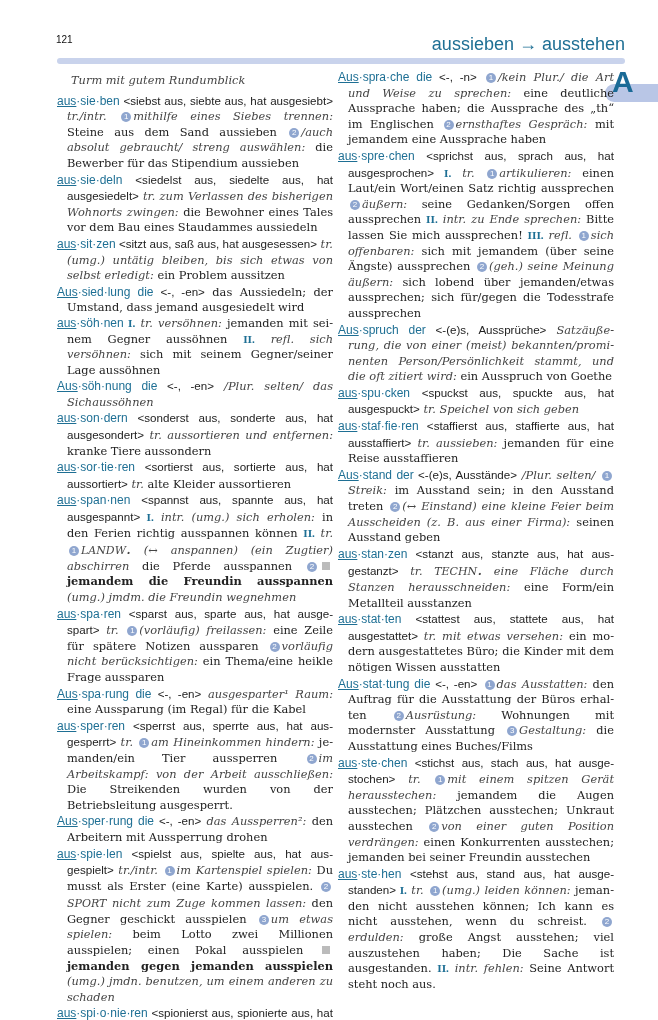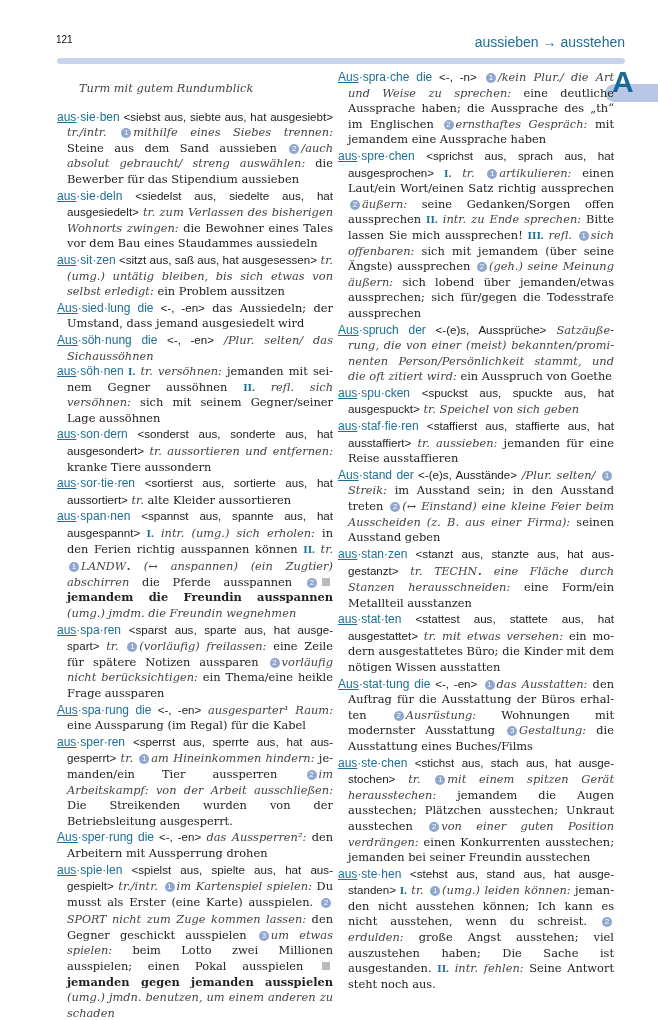--- a/index.html
+++ b/index.html
@@ -1,27 +1,27 @@
 <!DOCTYPE html>
 <html><head>
 <meta charset="utf-8">
 <style>
   html,body{margin:0;padding:0;background:#fff;}
   body{width:658px;height:1020px;position:relative;overflow:hidden;
        font-family:"DejaVu Serif","Liberation Serif",serif;color:#222;}
   .pagenum{position:absolute;left:56px;top:34px;font-family:"Liberation Sans",sans-serif;font-size:10px;color:#111;}
-  .runhead{position:absolute;right:33px;top:34px;font-family:"Liberation Sans",sans-serif;font-size:14px;color:#1e6f94;}
+  .runhead{position:absolute;right:33px;top:34px;font-family:"Liberation Sans",sans-serif;font-size:18px;color:#1e6f94;}
   .topbar{position:absolute;left:57px;top:58px;width:568px;height:6px;border-radius:3px;background:#c9d3ec;}
   .tab{position:absolute;left:605px;top:84px;width:60px;height:18px;border-radius:9px 0 0 9px;background:#b9c6e6;}
   .tabletter{position:absolute;left:612px;top:65px;font-family:"Liberation Sans",sans-serif;font-weight:bold;font-size:30px;color:#1a6a96;}
   .col{position:absolute;top:69px;width:276px;font-size:11.4px;line-height:15.6px;text-align:justify;hyphens:manual;}
   .col.left{left:57px;}
   .col.right{left:338px;}
   .entry{padding-left:10px;text-indent:-10px;margin:0;}
-  .cont{padding-left:10px;margin:12px;}
+  .cont{padding-left:10px;margin:4px;}
   .hw{font-family:"Liberation Sans",sans-serif;color:#1e6f94;font-size:12px;}
   .hw .u{text-decoration:underline;text-decoration-color:#1e6f94;}
   .gram{font-family:"Liberation Sans",sans-serif;font-size:11.6px;color:#222;}
   .def{font-style:italic;color:#444;}
   .rom{color:#1e6f94;font-weight:bold;font-family:"Liberation Serif",serif;}
   .num{display:inline-block;width:10px;height:10px;border-radius:50%;background:#8fa6cf;color:#fff;font-family:"Liberation Sans",sans-serif;font-size:8px;line-height:10px;text-align:center;text-indent:0;vertical-align:1px;margin:0 2px;}
   .sq{display:inline-block;width:8px;height:8px;background:#bbb;vertical-align:0;margin:0 3px;}
   .idiom{font-weight:bold;}
   .sc{font-variant:small-caps;font-size:16px;}
 </style>
@@ -34,22 +34,22 @@
 <div class="tab"></div>
 <div class="tabletter">A</div>
 
 <div class="col left">
   <p class="cont def">Turm mit gutem Rundumblick</p>
   <div>
       <p class="entry"><span class="hw"><span class="u">aus</span><span>·sie·ben</span></span><span class="gram"> &lt;siebst aus, siebte aus, hat ausge­siebt&gt;</span><span class="def"> tr./intr. </span><span class="num">1</span><span class="def">mithilfe eines Siebes trennen:</span><span class=""> Steine aus dem Sand aussieben </span><span class="num">2</span><span class="def">/auch absolut gebraucht/ streng auswählen:</span><span class=""> die Bewerber für das Stipendium aussieben</span></p>
       <p class="entry"><span class="hw"><span class="u">aus</span><span>·sie·deln</span></span><span class="gram"> &lt;siedelst aus, siedelte aus, hat ausgesiedelt&gt;</span><span class="def"> tr. zum Verlassen des bisherigen Wohnorts zwingen:</span><span class=""> die Bewohner eines Tales vor dem Bau eines Staudammes aussiedeln</span></p>
       <p class="entry"><span class="hw"><span class="u">aus</span><span>·sit·zen</span></span><span class="gram"> &lt;sitzt aus, saß aus, hat ausgeses­sen&gt;</span><span class="def"> tr. (umg.) untätig bleiben, bis sich etwas von selbst erledigt:</span><span class=""> ein Problem aussitzen</span></p>
       <p class="entry"><span class="hw"><span class="u">Aus</span><span>·sied·lung die</span></span><span class="gram"> &lt;-, -en&gt;</span><span class=""> das Aussiedeln; der Umstand, dass jemand ausgesiedelt wird</span></p>
+      <p class="entry"><span class="hw"><span class="u">aus</span><span>·söh·nen</span></span><span class="rom"> I.</span><span class="def"> tr. versöhnen:</span><span class=""> jemanden mit sei­nem Gegner aussöhnen </span><span class="rom">II.</span><span class="def"> refl. sich versöhnen:</span><span class=""> sich mit seinem Gegner/seiner Lage aussöhnen</span></p>
       <p class="entry"><span class="hw"><span class="u">Aus</span><span>·söh·nung die</span></span><span class="gram"> &lt;-, -en&gt;</span><span class="def"> /Plur. selten/ das Sichaussöhnen</span></p>
-      <p class="entry"><span class="hw"><span class="u">aus</span><span>·söh·nen</span></span><span class="rom"> I.</span><span class="def"> tr. versöhnen:</span><span class=""> jemanden mit sei­nem Gegner aussöhnen </span><span class="rom">II.</span><span class="def"> refl. sich versöhnen:</span><span class=""> sich mit seinem Gegner/seiner Lage aussöhnen</span></p>
       <p class="entry"><span class="hw"><span class="u">aus</span><span>·son·dern</span></span><span class="gram"> &lt;sonderst aus, sonderte aus, hat ausgesondert&gt;</span><span class="def"> tr. aussortieren und entfernen:</span><span class=""> kranke Tiere aussondern</span></p>
       <p class="entry"><span class="hw"><span class="u">aus</span><span>·sor·tie·ren</span></span><span class="gram"> &lt;sortierst aus, sortierte aus, hat aussortiert&gt;</span><span class="def"> tr.</span><span class=""> alte Kleider aussortieren</span></p>
       <p class="entry"><span class="hw"><span class="u">aus</span><span>·span·nen</span></span><span class="gram"> &lt;spannst aus, spannte aus, hat ausgespannt&gt;</span><span class="rom"> I.</span><span class="def"> intr. (umg.) sich erholen:</span><span class=""> in den Ferien richtig ausspannen können </span><span class="rom">II.</span><span class="def"> tr. </span><span class="num">1</span><span class="sc def">landw.</span><span class="def"> (↔ anspannen) (ein Zugtier) abschirren</span><span class=""> die Pfer­de ausspannen </span><span class="num">2</span><span class="sq"></span><span class="idiom">jemandem die Freundin ausspannen</span><span class="def"> (umg.) jmdm. die Freundin weg­nehmen</span></p>
       <p class="entry"><span class="hw"><span class="u">aus</span><span>·spa·ren</span></span><span class="gram"> &lt;sparst aus, sparte aus, hat ausge­spart&gt;</span><span class="def"> tr. </span><span class="num">1</span><span class="def">(vorläufig) freilassen:</span><span class=""> eine Zeile für spätere Notizen aussparen </span><span class="num">2</span><span class="def">vorläufig nicht be­rücksichtigen:</span><span class=""> ein Thema/eine heikle Frage aus­sparen</span></p>
       <p class="entry"><span class="hw"><span class="u">Aus</span><span>·spa·rung die</span></span><span class="gram"> &lt;-, -en&gt;</span><span class="def"> ausgesparter¹ Raum:</span><span class=""> eine Aussparung (im Regal) für die Kabel</span></p>
       <p class="entry"><span class="hw"><span class="u">aus</span><span>·sper·ren</span></span><span class="gram"> &lt;sperrst aus, sperrte aus, hat aus­gesperrt&gt;</span><span class="def"> tr. </span><span class="num">1</span><span class="def">am Hineinkommen hindern:</span><span class=""> je­manden/ein Tier aussperren </span><span class="num">2</span><span class="def">im Arbeitskampf: von der Arbeit ausschließen:</span><span class=""> Die Streikenden wurden von der Betriebsleitung ausgesperrt.</span></p>
       <p class="entry"><span class="hw"><span class="u">Aus</span><span>·sper·rung die</span></span><span class="gram"> &lt;-, -en&gt;</span><span class="def"> das Aussperren²:</span><span class=""> den Arbeitern mit Aussperrung drohen</span></p>
       <p class="entry"><span class="hw"><span class="u">aus</span><span>·spie·len</span></span><span class="gram"> &lt;spielst aus, spielte aus, hat aus­gespielt&gt;</span><span class="def"> tr./intr. </span><span class="num">1</span><span class="def">im Kartenspiel spielen:</span><span class=""> Du musst als Erster (eine Karte) ausspielen. </span><span class="num">2</span><span class="sc def">sport</span><span class="def"> nicht zum Zuge kommen lassen:</span><span class=""> den Gegner ge­schickt ausspielen </span><span class="num">3</span><span class="def">um etwas spielen:</span><span class=""> beim Lot­to zwei Millionen ausspielen; einen Pokal aus­spielen </span><span class="sq"></span><span class="idiom">jemanden gegen jemanden ausspie­len</span><span class="def"> (umg.) jmdn. benutzen, um einem anderen zu schaden</span></p>
       <p class="entry"><span class="hw"><span class="u">aus</span><span>·spi·o·nie·ren</span></span><span class="gram"> &lt;spionierst aus, spionierte aus, hat ausspioniert&gt;</span><span class="def"> tr. (abwert.) durch Spio­nieren in Erfahrung bringen:</span></p>
     </div>

